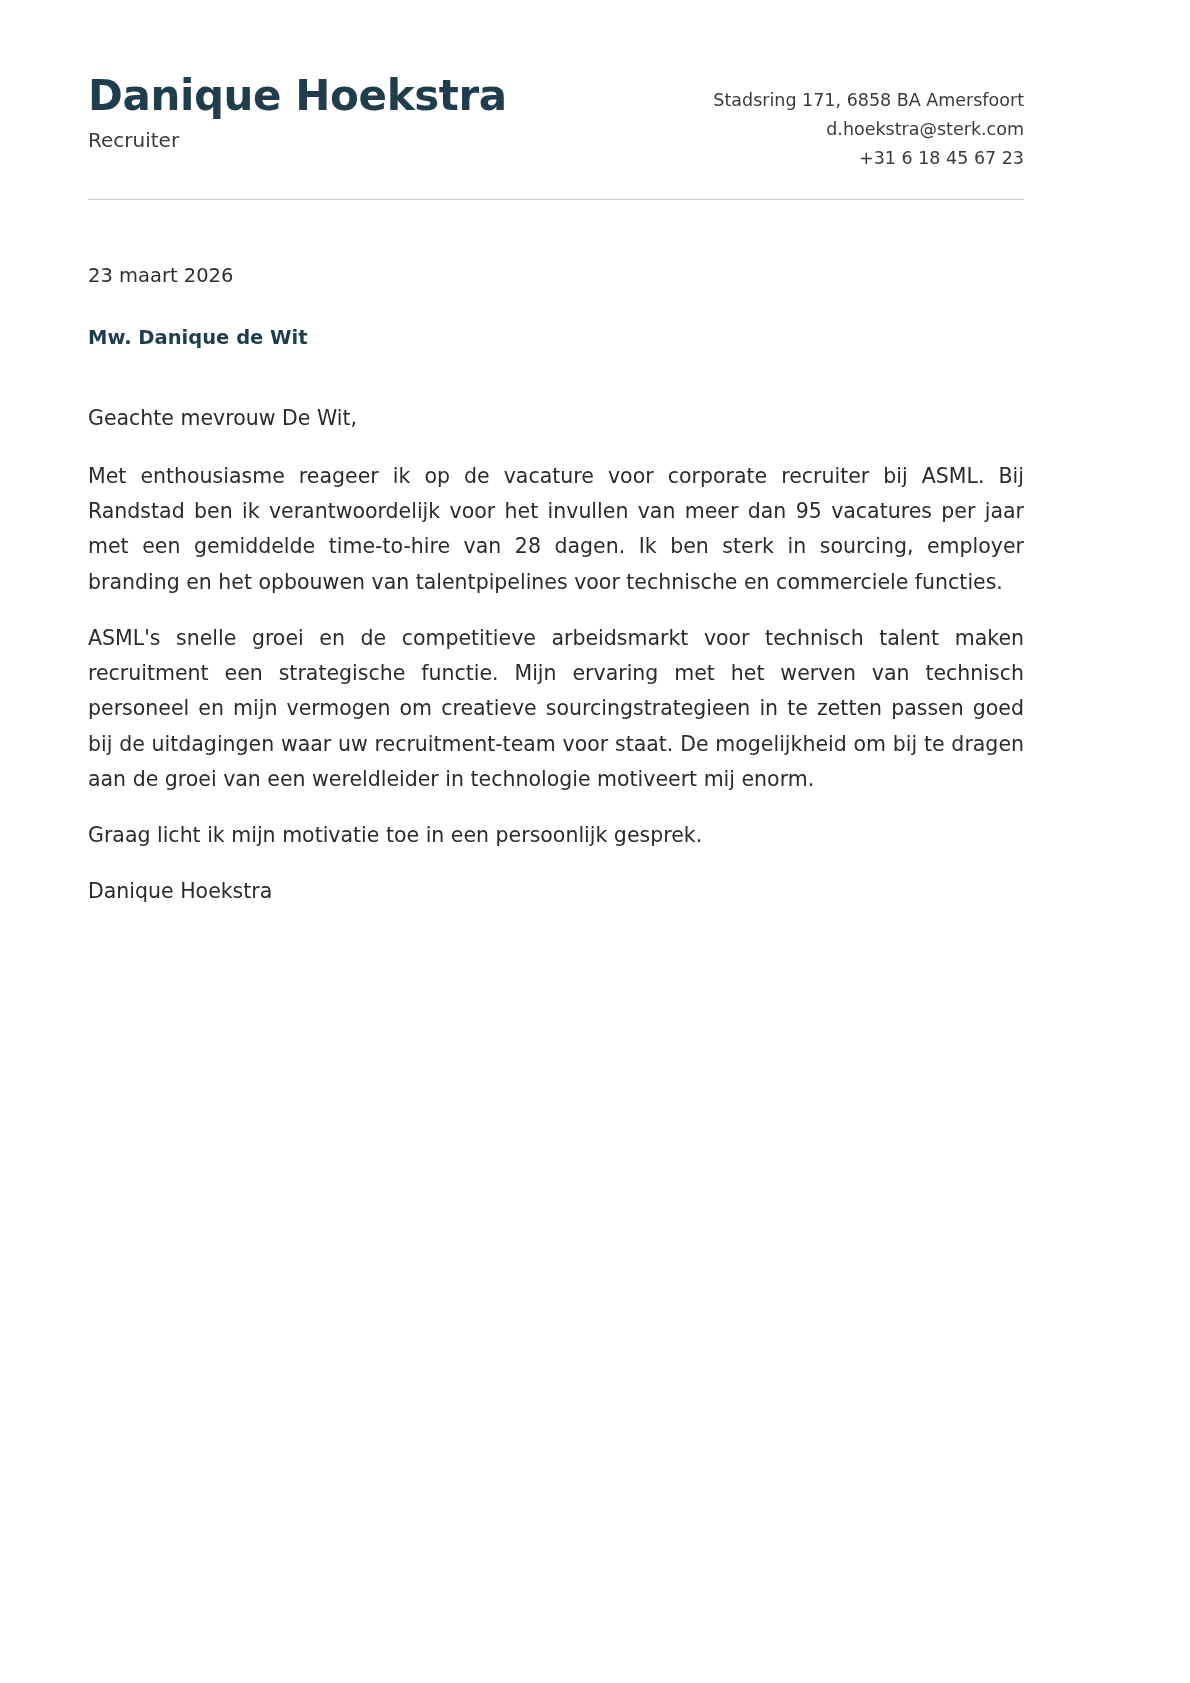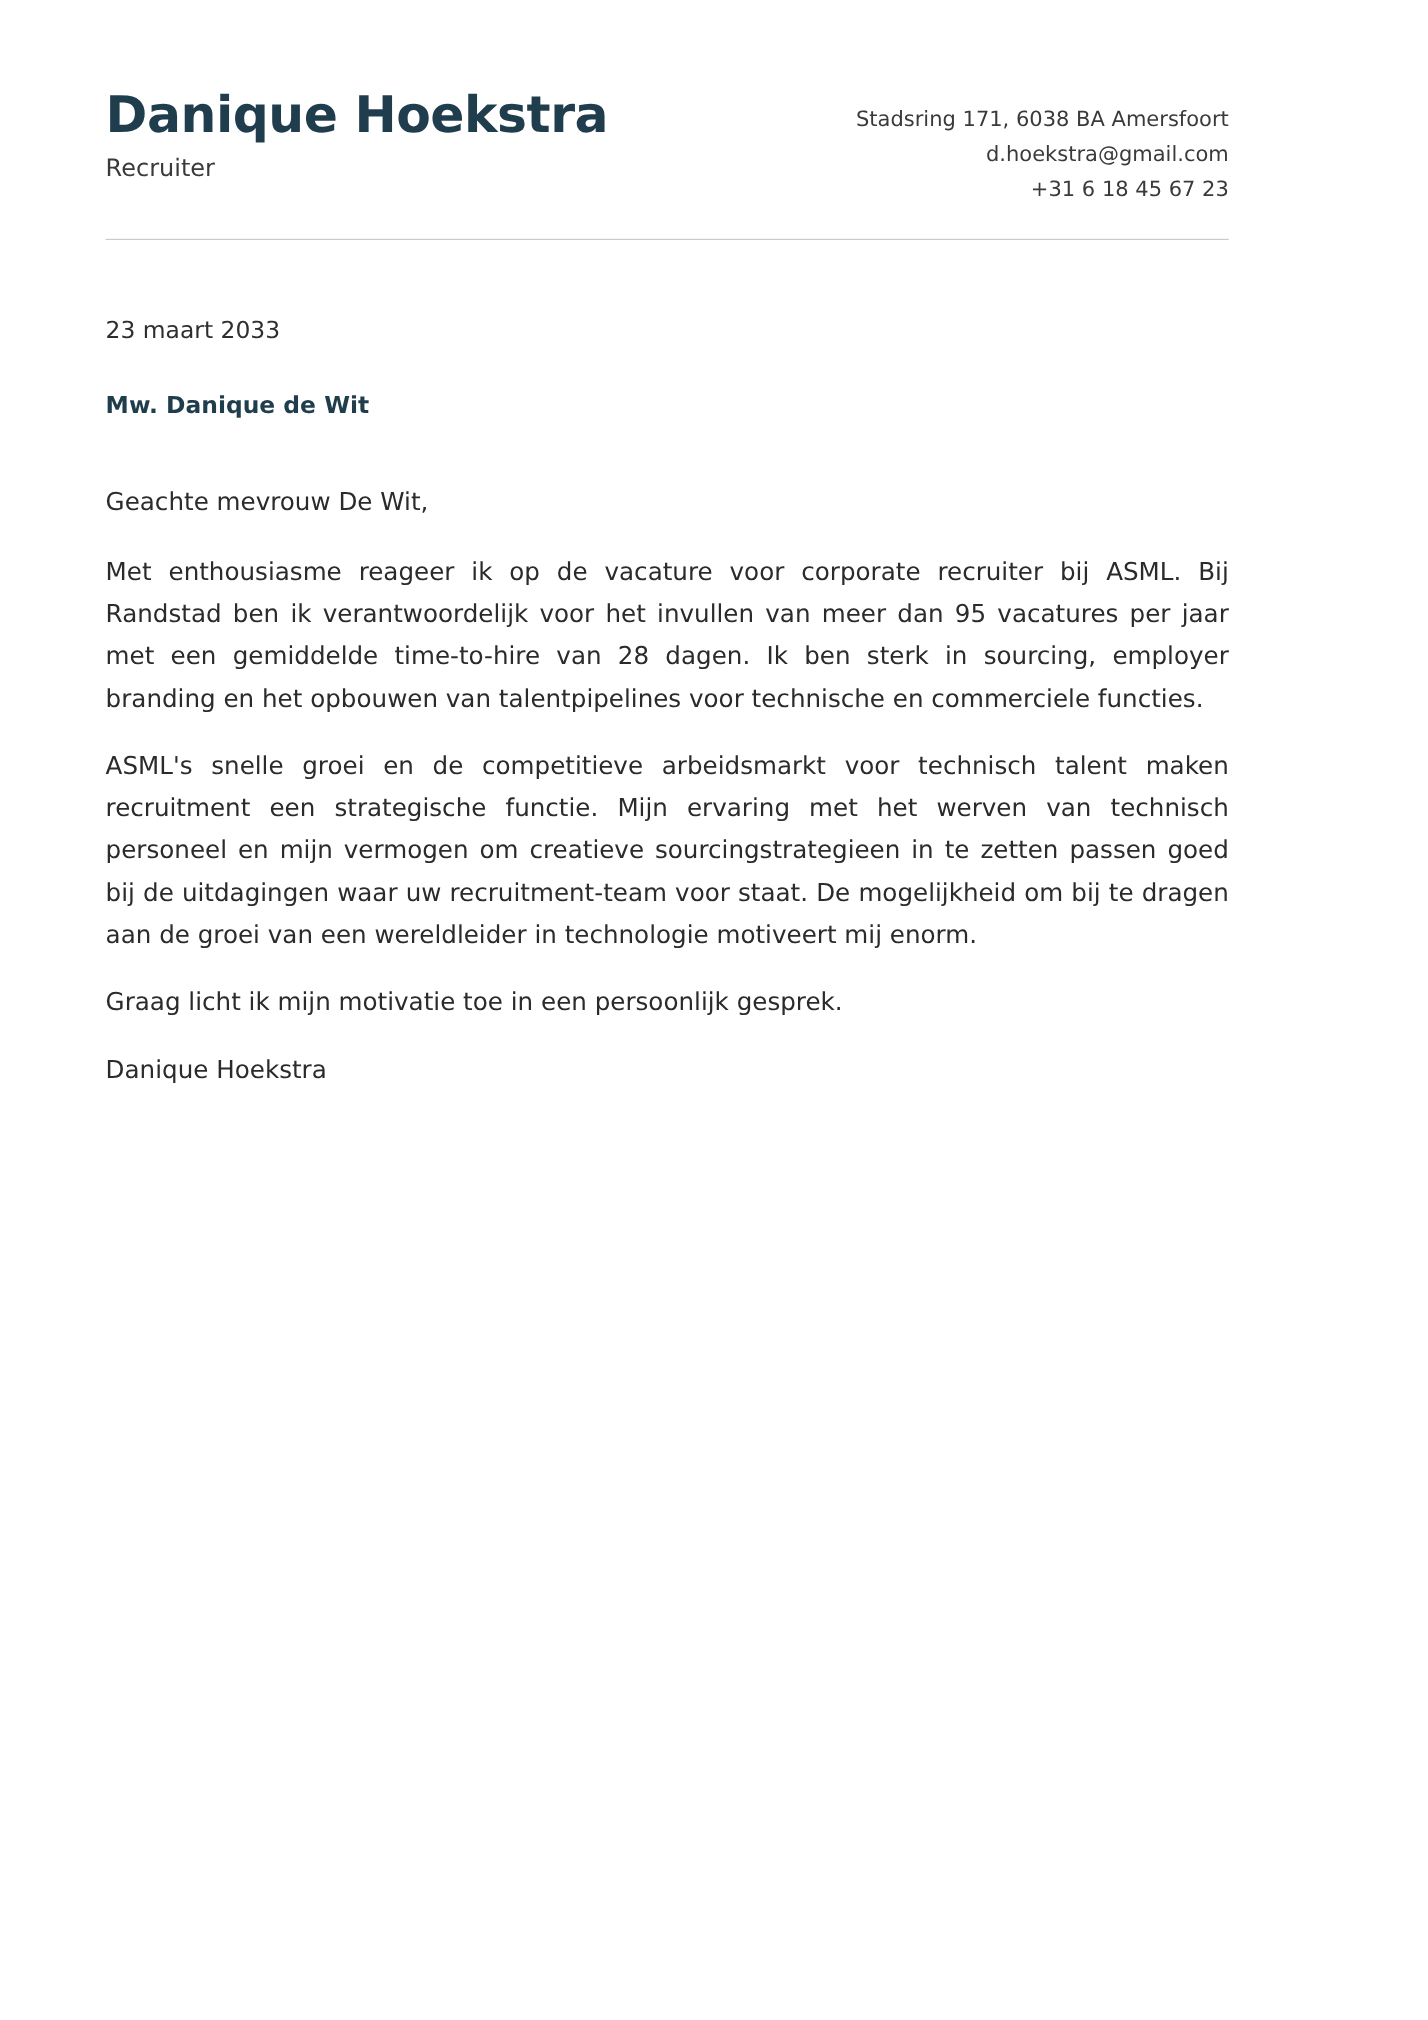--- a/index.html
+++ b/index.html
@@ -126,30 +126,30 @@
 
 <div class="page">
   <div class="inner">
 
     <div class="header">
       <div class="identity">
         <div class="full-name">Danique Hoekstra</div>
         <div class="job-title">Recruiter</div>
       </div>
       <div class="contact">
-        <div class="contact-line">Stadsring 171, 6038 BA Amersfoort</div>
-        <div class="contact-line">d.hoekstra@gmail.com</div>
+        <div class="contact-line">Stadsring 171, 6858 BA Amersfoort</div>
+        <div class="contact-line">d.hoekstra@sterk.com</div>
         <div class="contact-line">+31 6 18 45 67 23</div>
       </div>
     </div>
 
     <hr class="rule">
 
     <div class="meta">
-      <div class="letter-date">23 maart 2033</div>
+      <div class="letter-date">23 maart 2026</div>
       <div class="recipient">
         <div class="recipient-name">Mw. Danique de Wit</div>
       </div>
     </div>
 
     <div class="body">
       <p class="para no-justify salutation">Geachte mevrouw De Wit,</p>
       <p class="para">Met enthousiasme reageer ik op de vacature voor corporate recruiter bij ASML. Bij Randstad ben ik verantwoordelijk voor het invullen van meer dan 95 vacatures per jaar met een gemiddelde time-to-hire van 28 dagen. Ik ben sterk in sourcing, employer branding en het opbouwen van talentpipelines voor technische en commerciele functies.</p>
       <p class="para">ASML's snelle groei en de competitieve arbeidsmarkt voor technisch talent maken recruitment een strategische functie. Mijn ervaring met het werven van technisch personeel en mijn vermogen om creatieve sourcingstrategieen in te zetten passen goed bij de uitdagingen waar uw recruitment-team voor staat. De mogelijkheid om bij te dragen aan de groei van een wereldleider in technologie motiveert mij enorm.</p>
       <p class="para no-justify">Graag licht ik mijn motivatie toe in een persoonlijk gesprek.</p>

